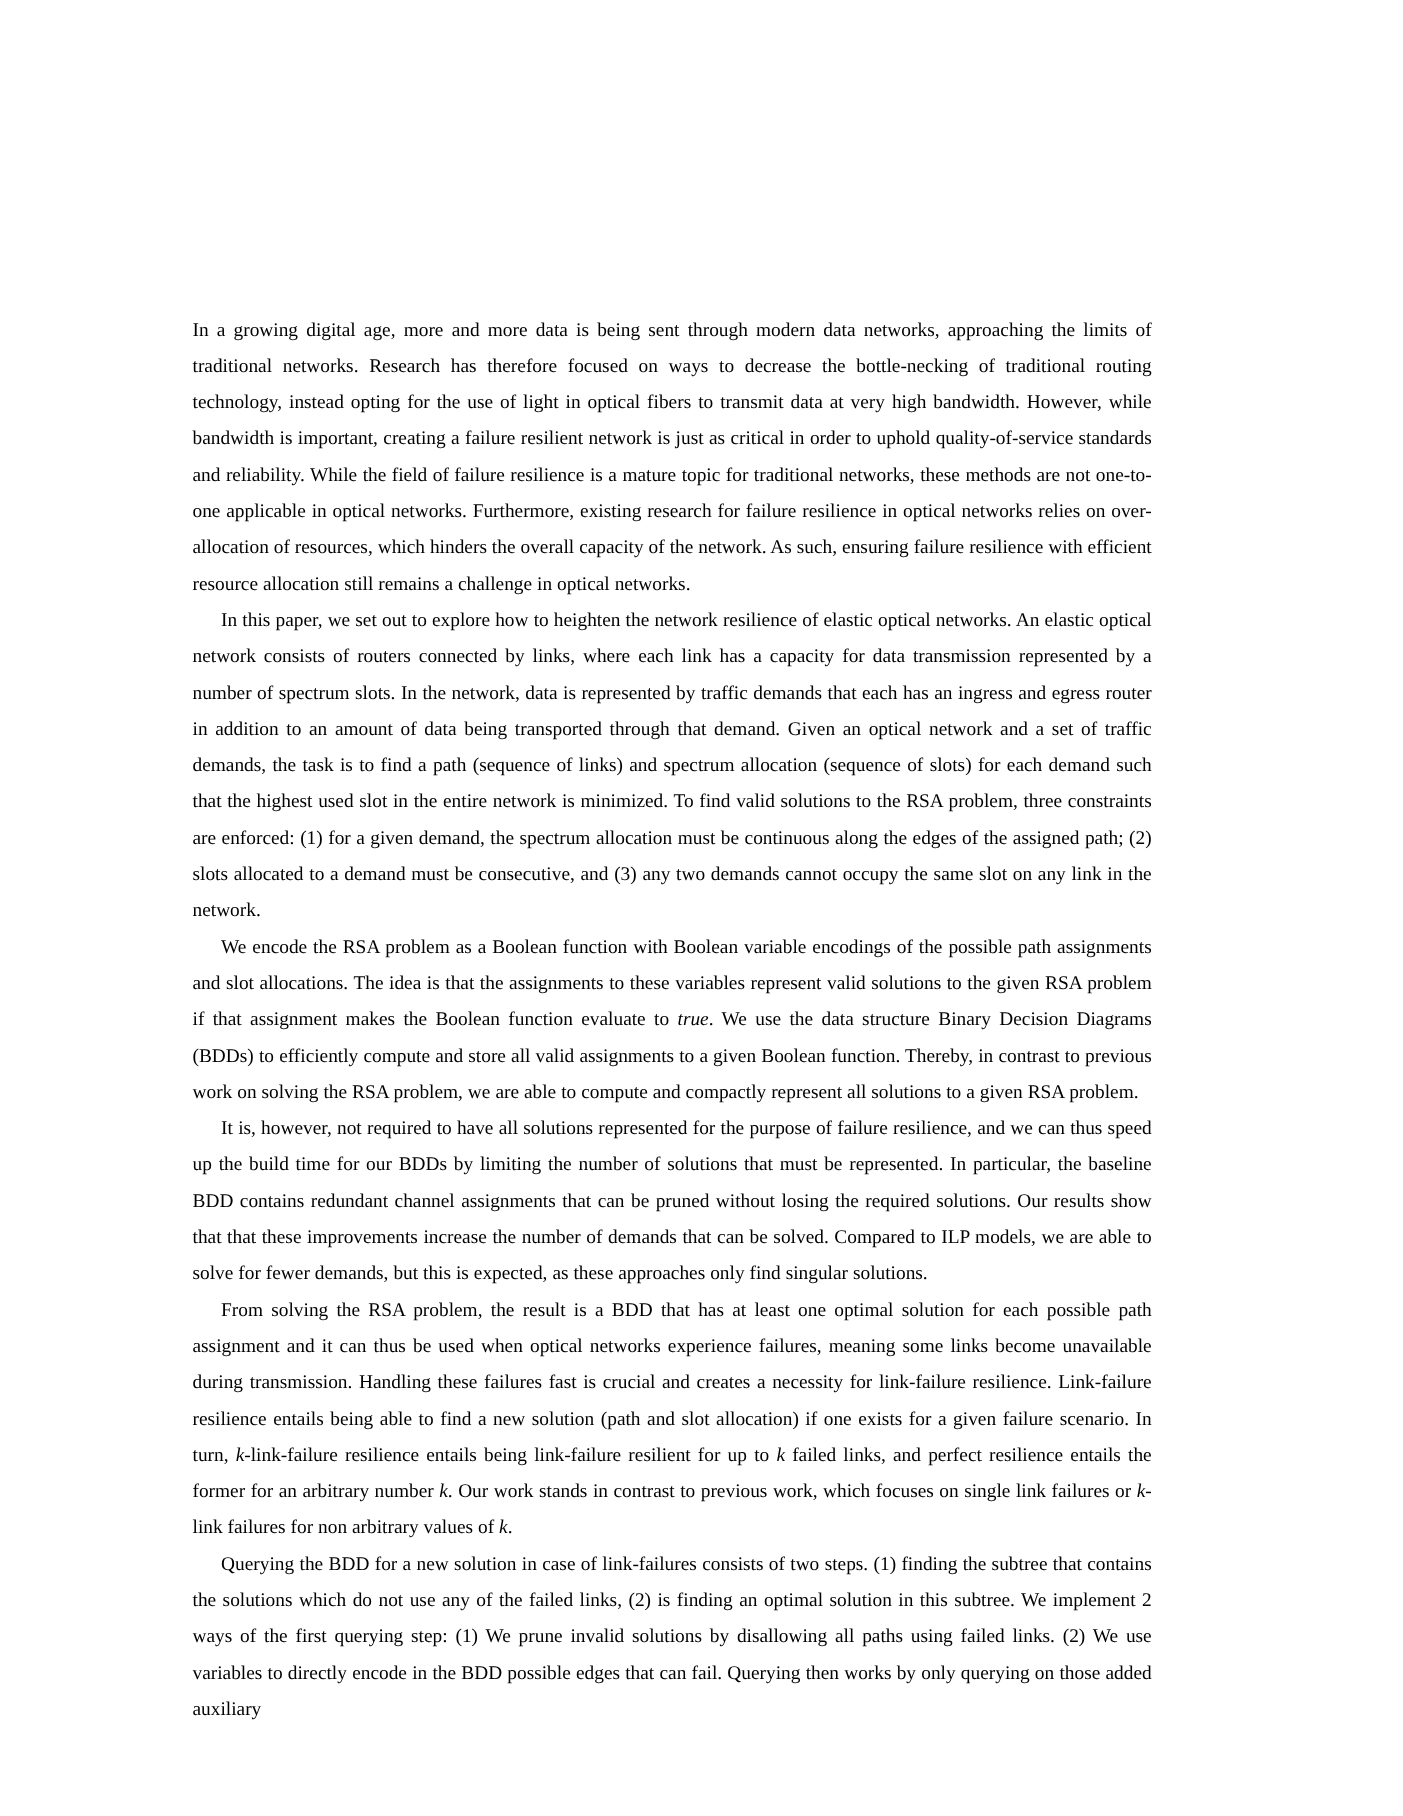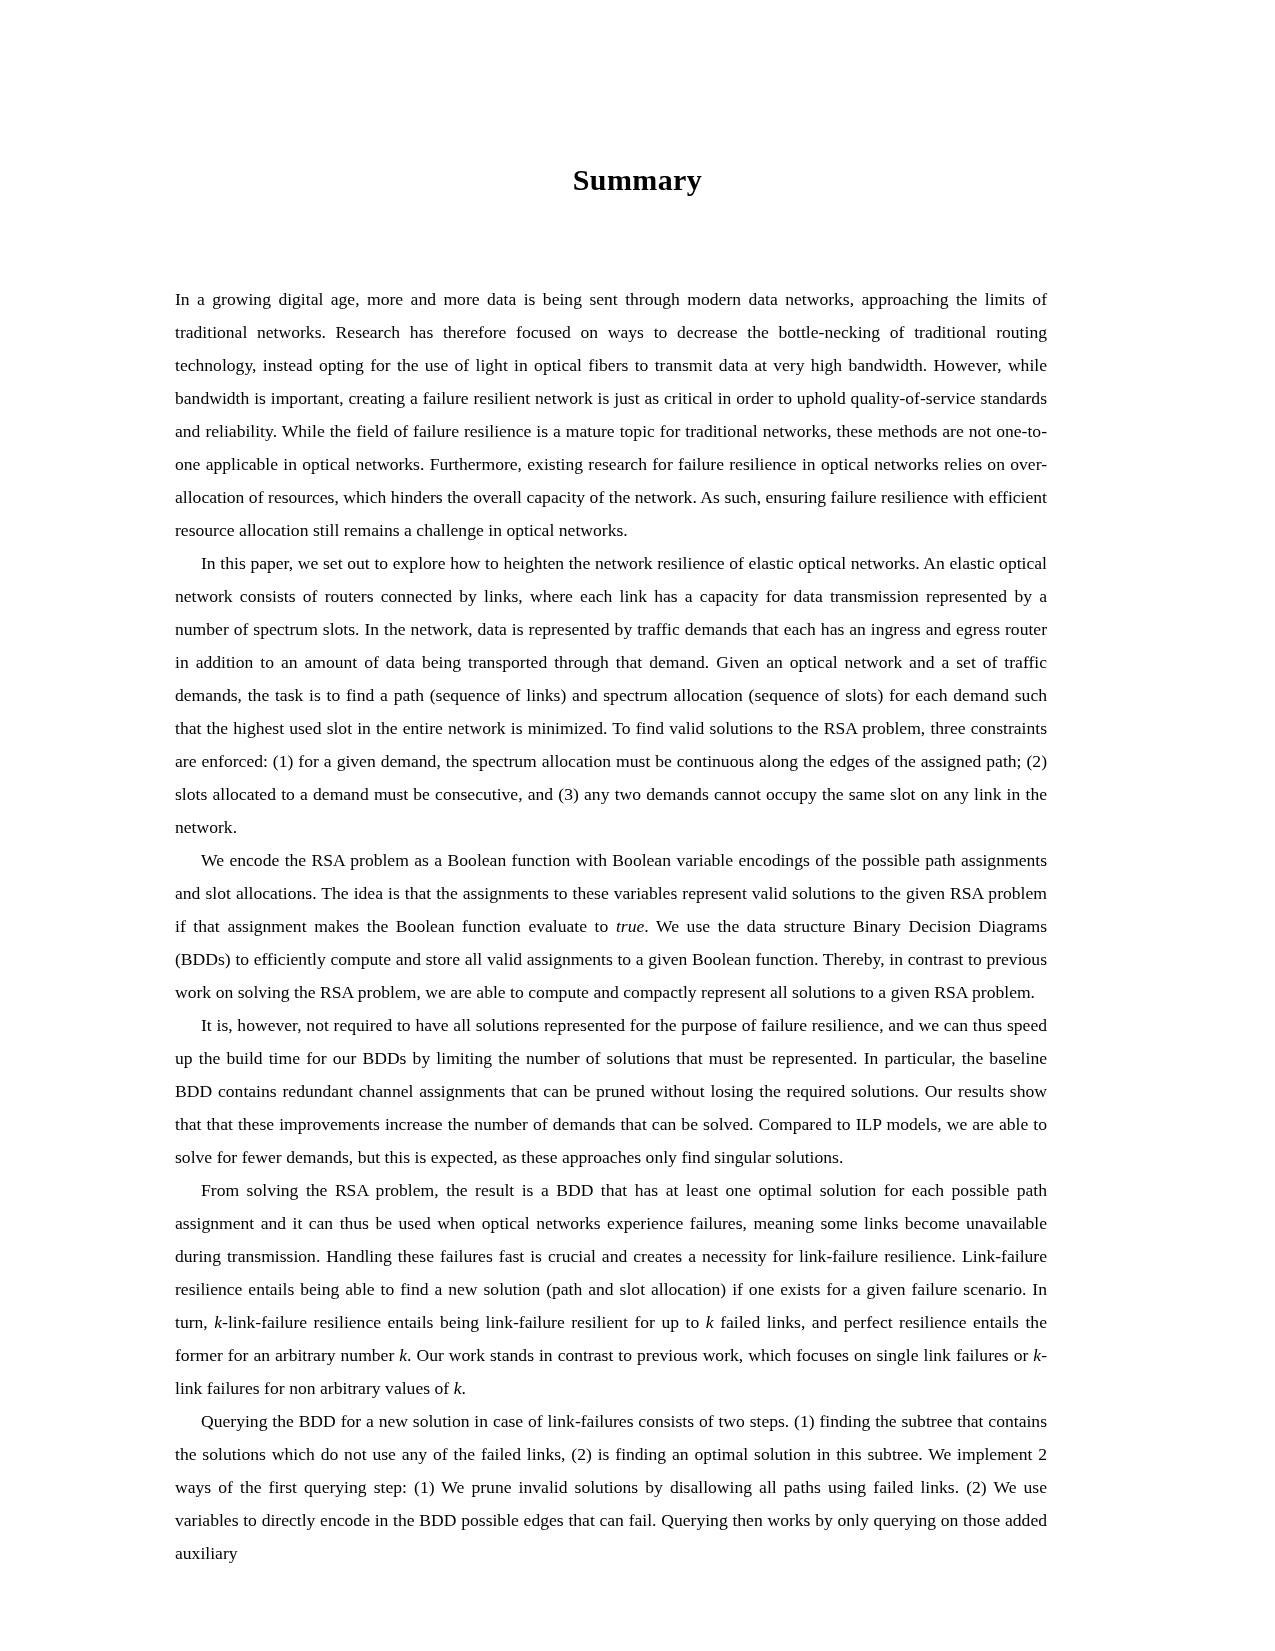--- a/index.html
+++ b/index.html
@@ -58,21 +58,20 @@
   }
   .it {
     font-style: italic;
   }
 </style>
 </head>
 <body>
 
 <div class="page">
 
-  <div class="page-title">Summary</div>
 
   <div class="body-block">
     <p class="para">In a growing digital age, more and more data is being sent through modern data networks, approaching the limits of traditional networks. Research has therefore focused on ways to decrease the bottle-necking of traditional routing technology, instead opting for the use of light in optical fibers to transmit data at very high bandwidth. However, while bandwidth is important, creating a failure resilient network is just as critical in order to uphold quality-of-service standards and reliability. While the field of failure resilience is a mature topic for traditional networks, these methods are not one-to-one applicable in optical networks. Furthermore, existing research for failure resilience in optical networks relies on over-allocation of resources, which hinders the overall capacity of the network. As such, ensuring failure resilience with efficient resource allocation still remains a challenge in optical networks.</p>
     <p class="para indent">In this paper, we set out to explore how to heighten the network resilience of elastic optical networks. An elastic optical network consists of routers connected by links, where each link has a capacity for data transmission represented by a number of spectrum slots. In the network, data is represented by traffic demands that each has an ingress and egress router in addition to an amount of data being transported through that demand. Given an optical network and a set of traffic demands, the task is to find a path (sequence of links) and spectrum allocation (sequence of slots) for each demand such that the highest used slot in the entire network is minimized. To find valid solutions to the RSA problem, three constraints are enforced: (1) for a given demand, the spectrum allocation must be continuous along the edges of the assigned path; (2) slots allocated to a demand must be consecutive, and (3) any two demands cannot occupy the same slot on any link in the network.</p>
     <p class="para indent">We encode the RSA problem as a Boolean function with Boolean variable encodings of the possible path assignments and slot allocations. The idea is that the assignments to these variables represent valid solutions to the given RSA problem if that assignment makes the Boolean function evaluate to <span class="it">true</span>. We use the data structure Binary Decision Diagrams (BDDs) to efficiently compute and store all valid assignments to a given Boolean function. Thereby, in contrast to previous work on solving the RSA problem, we are able to compute and compactly represent all solutions to a given RSA problem.</p>
     <p class="para indent">It is, however, not required to have all solutions represented for the purpose of failure resilience, and we can thus speed up the build time for our BDDs by limiting the number of solutions that must be represented. In particular, the baseline BDD contains redundant channel assignments that can be pruned without losing the required solutions. Our results show that that these improvements increase the number of demands that can be solved. Compared to ILP models, we are able to solve for fewer demands, but this is expected, as these approaches only find singular solutions.</p>
     <p class="para indent">From solving the RSA problem, the result is a BDD that has at least one optimal solution for each possible path assignment and it can thus be used when optical networks experience failures, meaning some links become unavailable during transmission. Handling these failures fast is crucial and creates a necessity for link-failure resilience. Link-failure resilience entails being able to find a new solution (path and slot allocation) if one exists for a given failure scenario. In turn, <span class="it">k</span>-link-failure resilience entails being link-failure resilient for up to <span class="it">k</span> failed links, and perfect resilience entails the former for an arbitrary number <span class="it">k</span>. Our work stands in contrast to previous work, which focuses on single link failures or <span class="it">k</span>-link failures for non arbitrary values of <span class="it">k</span>.</p>
     <p class="para indent">Querying the BDD for a new solution in case of link-failures consists of two steps. (1) finding the subtree that contains the solutions which do not use any of the failed links, (2) is finding an optimal solution in this subtree. We implement 2 ways of the first querying step: (1) We prune invalid solutions by disallowing all paths using failed links. (2) We use variables to directly encode in the BDD possible edges that can fail. Querying then works by only querying on those added auxiliary</p>
   </div>
 

